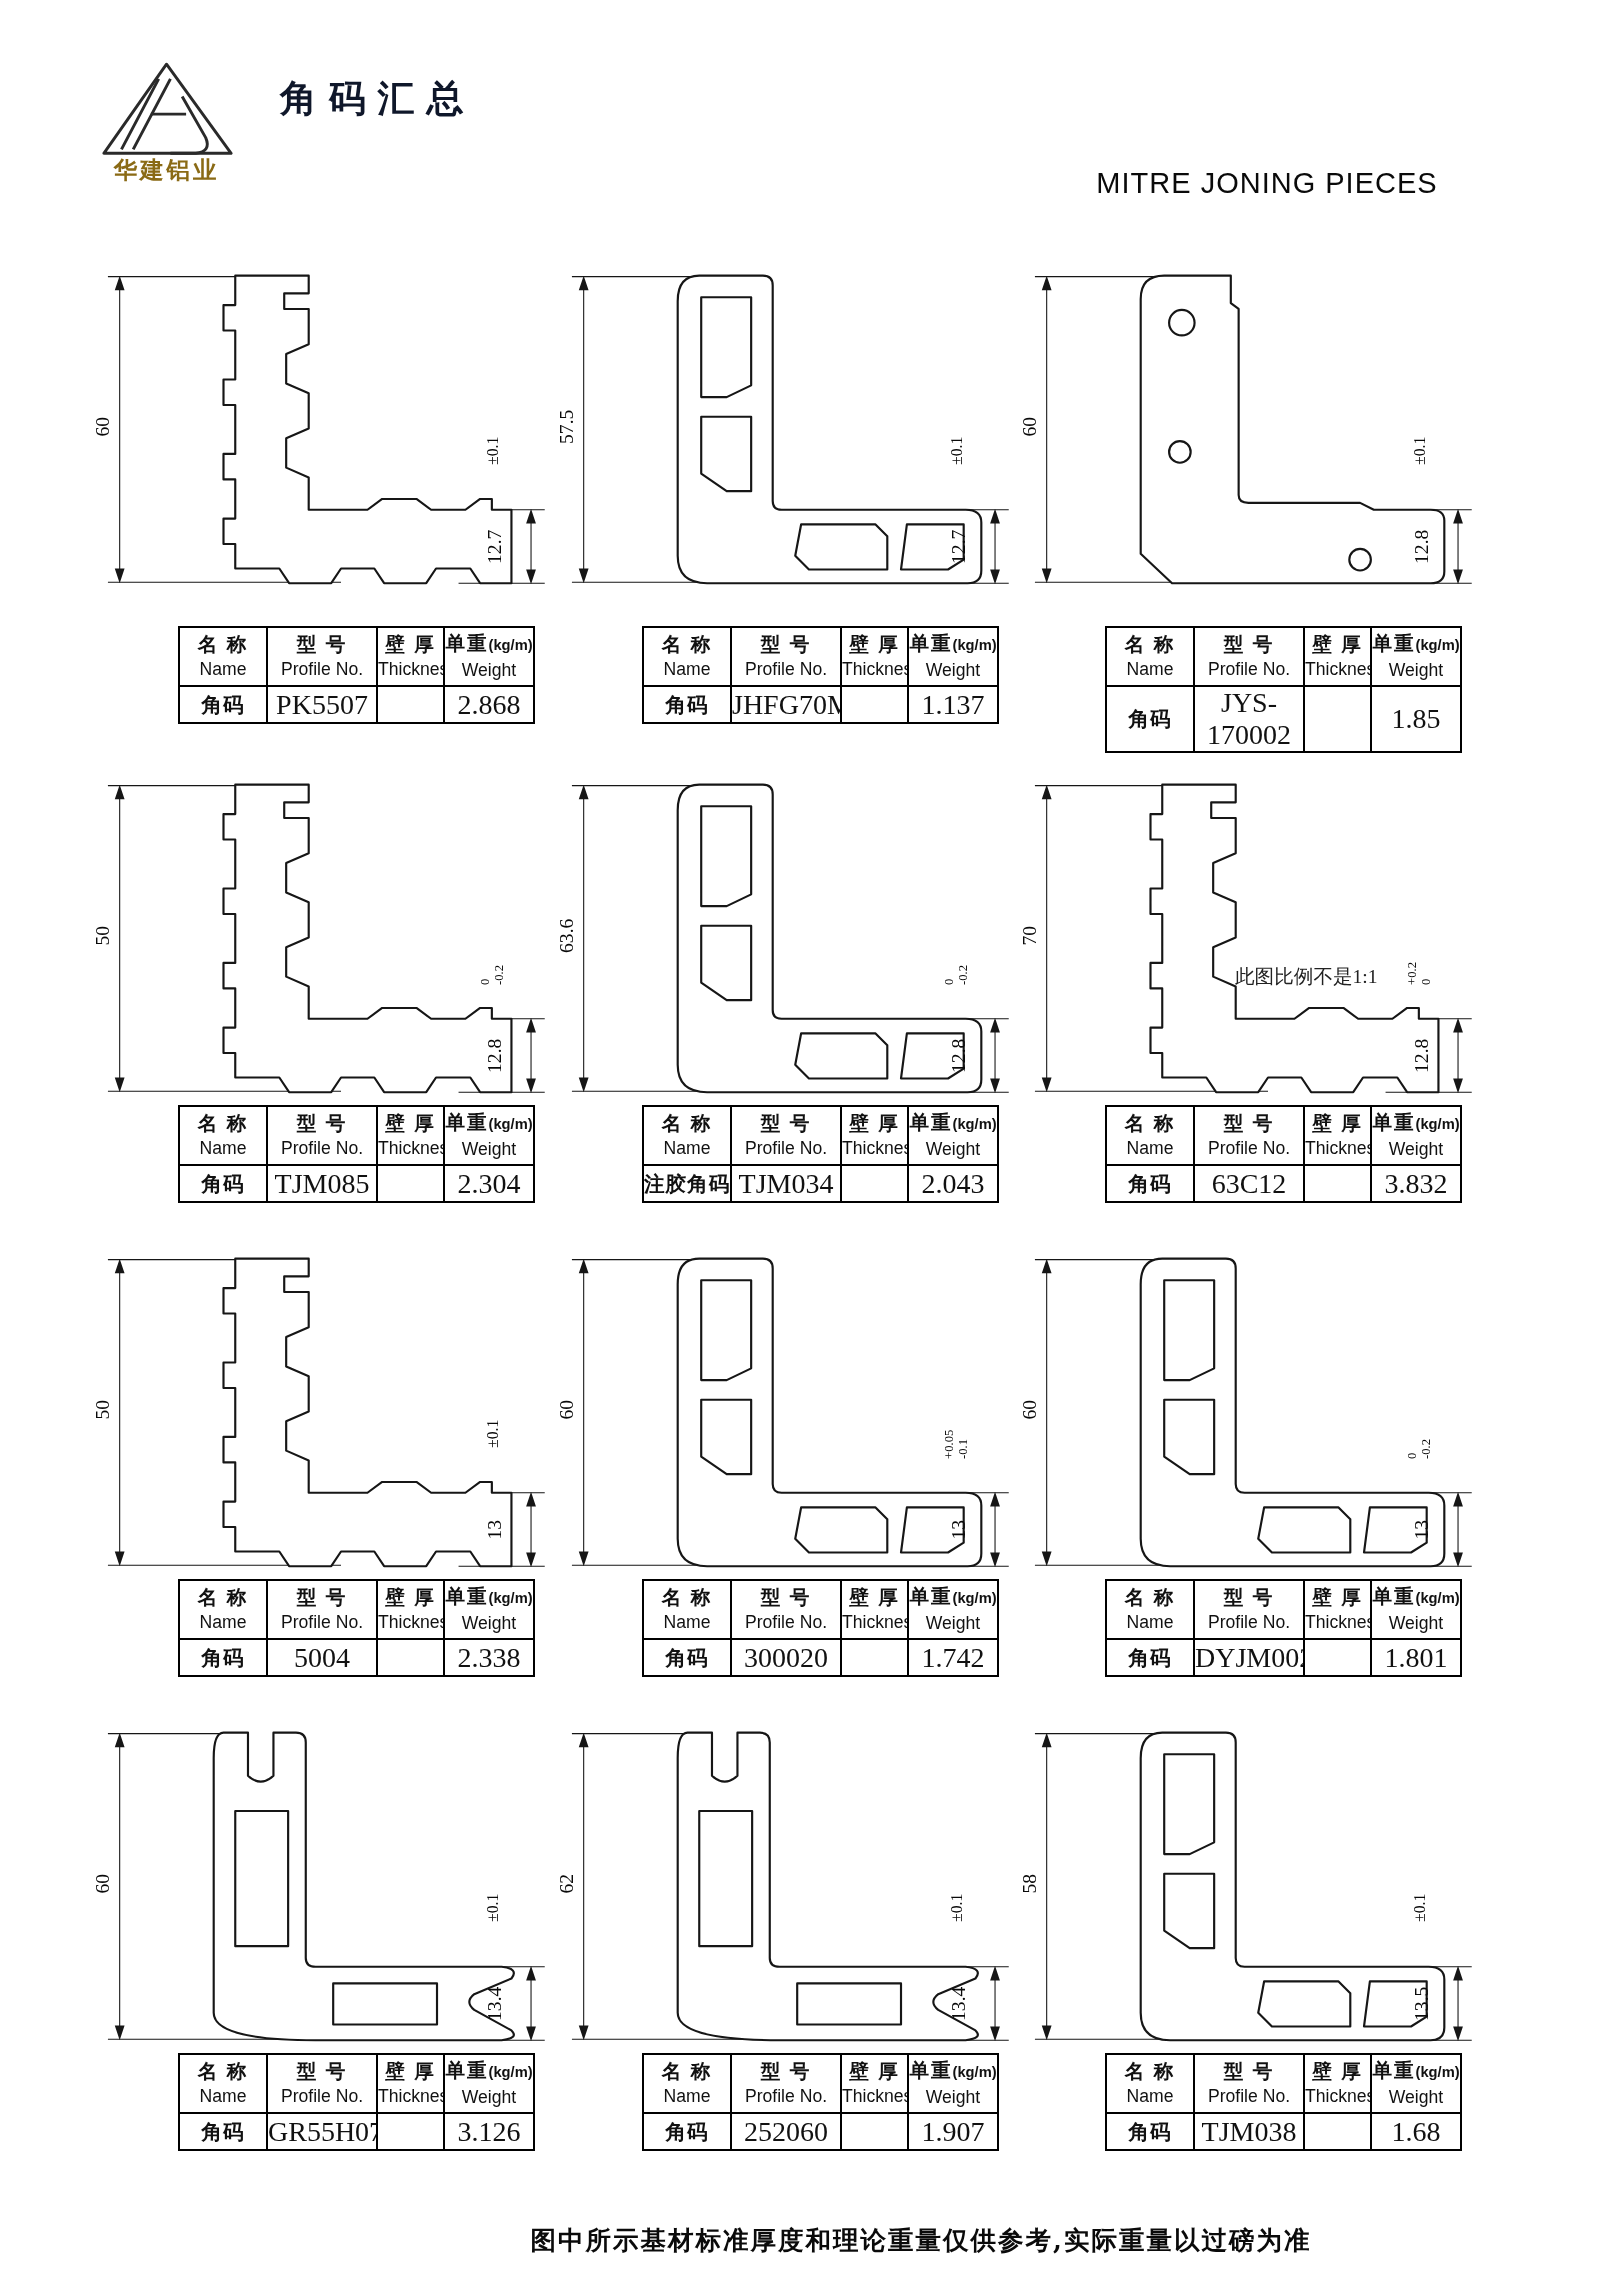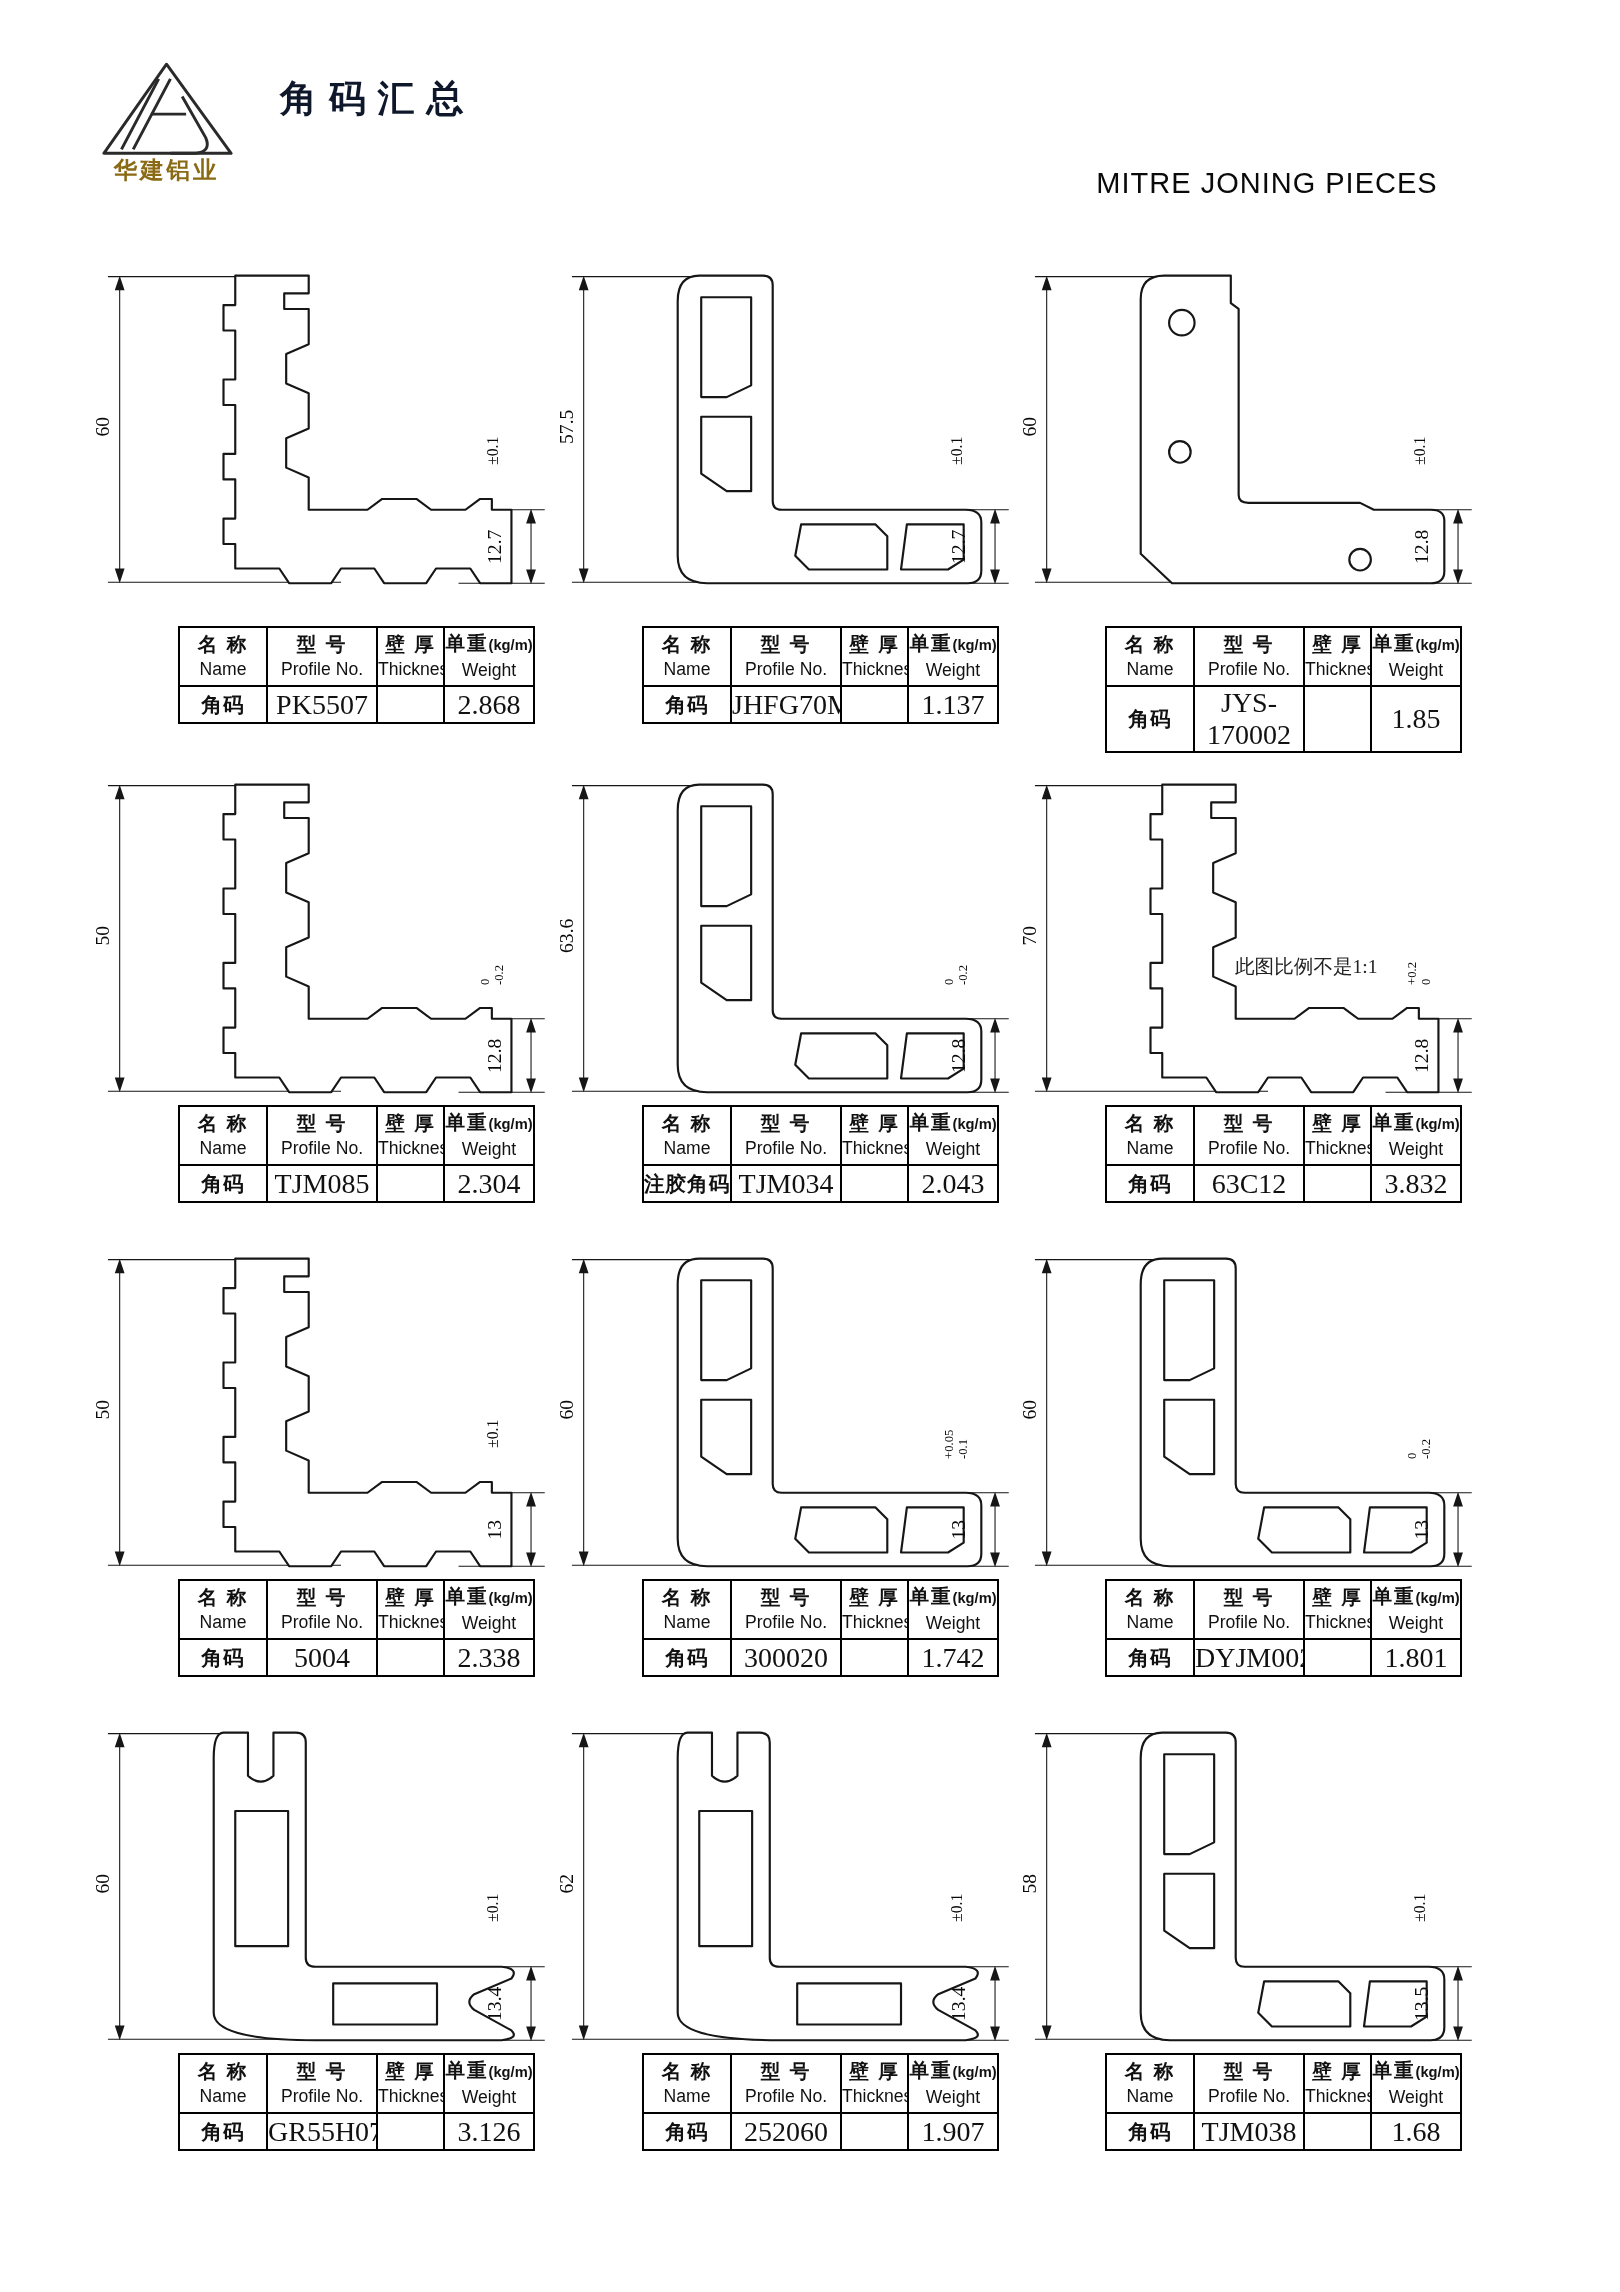--- a/index.html
+++ b/index.html
@@ -30,21 +30,21 @@
         font-family:"Liberation Serif",serif;font-size:19.6px;color:#0a0a0a;
         transform:rotate(-90deg);transform-origin:center center;white-space:nowrap;}
   .vdim{left:-20.6px;top:157px;}
   .hval{left:371px;top:277px;}
   .htol{left:371px;top:181px;font-size:15.7px;}
   .htol2{position:absolute;left:379px;top:175px;width:53px;height:29px;
         transform:rotate(-90deg);transform-origin:center center;
         font-family:"Liberation Serif",serif;font-size:12.7px;line-height:13.7px;
         text-align:left;color:#0a0a0a;}
   .htol2 div{white-space:nowrap;}
-  .note{position:absolute;left:220px;top:184px;width:186px;
+  .note{position:absolute;left:220px;top:194px;width:186px;
         font-family:"Liberation Serif",serif;font-size:19.6px;color:#222;white-space:nowrap;}
   div:empty{display:none;}
 
   
   table.spec{position:absolute;left:90px;top:336px;width:355px;border-collapse:collapse;table-layout:fixed;}
   .r1 table.spec{top:366px;}
   .spec td{border:2px solid #000;text-align:center;vertical-align:middle;padding:0;overflow:hidden;}
   .spec tr.hdr td{height:57px;}
   .spec tr.val td{height:35px;}
   .spec .zh{font-size:19.6px;font-weight:600;letter-spacing:2px;line-height:27.4px;white-space:nowrap;}
@@ -642,15 +642,16 @@
       <tr class="val">
         <td class="zhv">角码</td>
         <td>TJM038</td>
         <td></td>
         <td>1.68</td>
       </tr>
     </tbody>
       </table>
   </div>
 
+  <div id="footer">图中所示基材标准厚度和理论重量仅供参考,实际重量以过磅为准</div>
 
 </div>
 
 
 </body></html>

